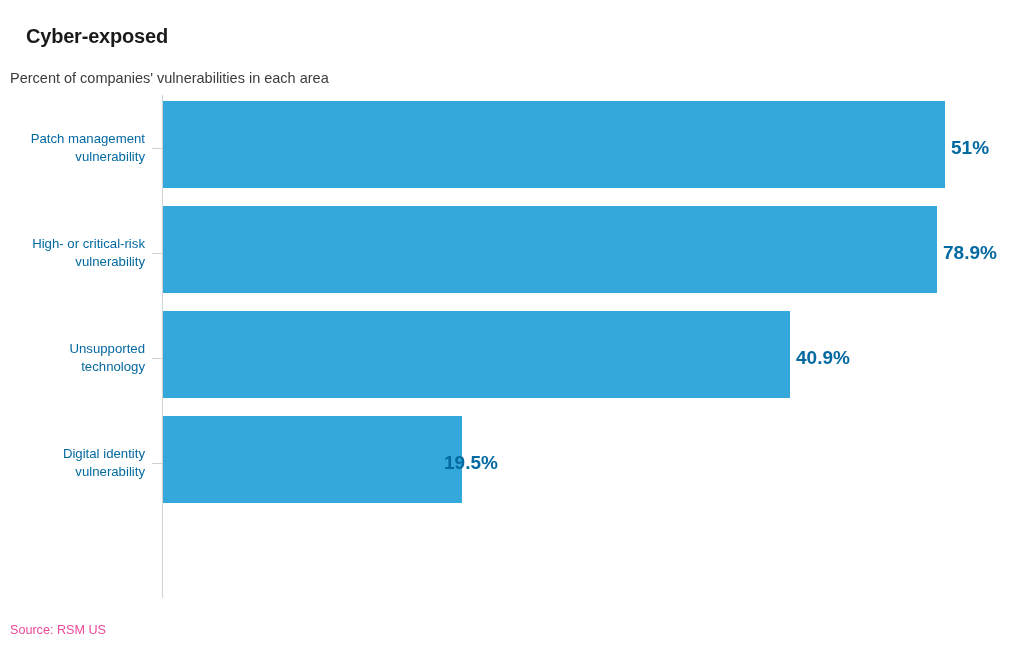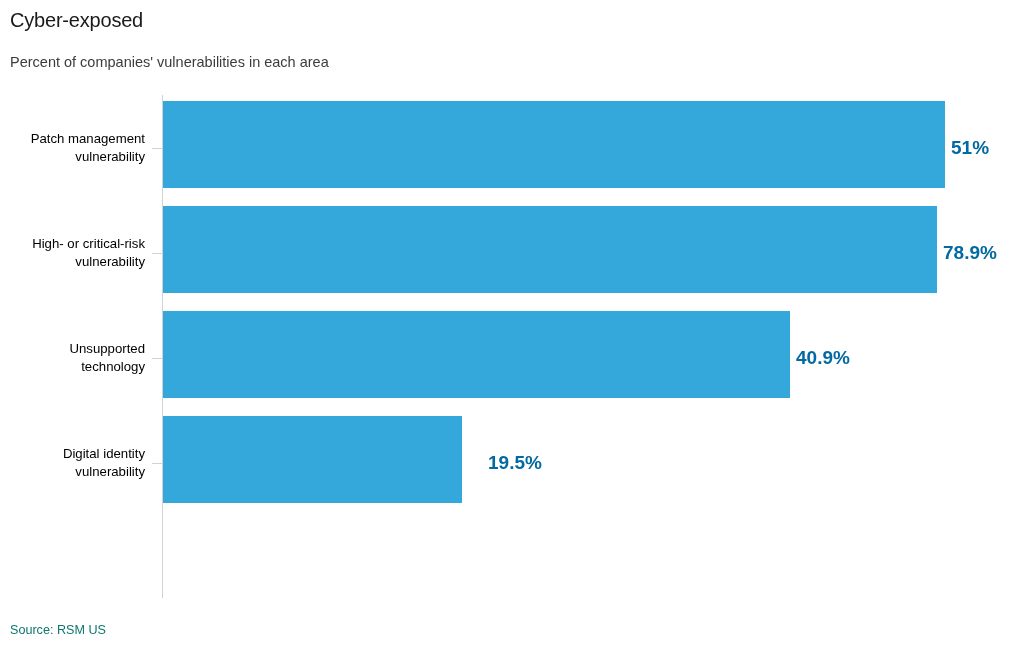--- a/index.html
+++ b/index.html
@@ -26,25 +26,25 @@
 
   
   .header {
     position: absolute;
     left: 10px;
     top: 8px;
     width: 1000px;
   }
   .chart-title {
     font-size: 20px;
-    font-weight: normal;
+    font-weight: bold;
     letter-spacing: -0.2px;
     color: #1a1a1a;
     line-height: 24px;
-    margin: 0;
+    margin: 16px;
   }
   .chart-subtitle {
     font-size: 14.5px;
     font-weight: normal;
     color: #3c3c3c;
     line-height: 19px;
     margin: 21px 0 0 0;
   }
 
   
@@ -73,21 +73,21 @@
     height: 105px;
   }
 
   .cat-label {
     position: absolute;
     left: 0px;
     width: 145px;
     text-align: right;
     font-size: 13.2px;
     line-height: 18px;
-    color: #000000;
+    color: #0369a1;
     top: 50%;
     transform: translateY(-50%);
   }
 
   .tick {
     position: absolute;
     left: 152px;
     width: 10px;
     height: 1px;
     background: #d2d2d2;
@@ -111,21 +111,21 @@
     color: #0369a1;
     white-space: nowrap;
   }
 
   
   .source {
     position: absolute;
     left: 10px;
     top: 623px;
     font-size: 12.6px;
-    color: #0f766e;
+    color: #ec4899;
   }
 </style>
 </head>
 <body>
 
 <div class="chart-root">
 
   <div class="header">
     <h1 class="chart-title">Cyber-exposed</h1>
     <p class="chart-subtitle">Percent of companies' vulnerabilities in each area</p>
@@ -164,20 +164,20 @@
       <div class="value-label" style="left:796px;">40.9%</div>
     </div>
 
     <div class="bar-row" style="top:315px;padding-left:28px;">
       <div class="cat-label">
         <div>Digital identity</div>
         <div>vulnerability</div>
       </div>
       <div class="tick"></div>
       <div class="bar" style="width:299px;"></div>
-      <div class="value-label" style="left:488px;">19.5%</div>
+      <div class="value-label" style="left:444px;">19.5%</div>
     </div>
 
   </div>
 
   <div class="source">Source: RSM US</div>
 
 </div>
 
 </body></html>

